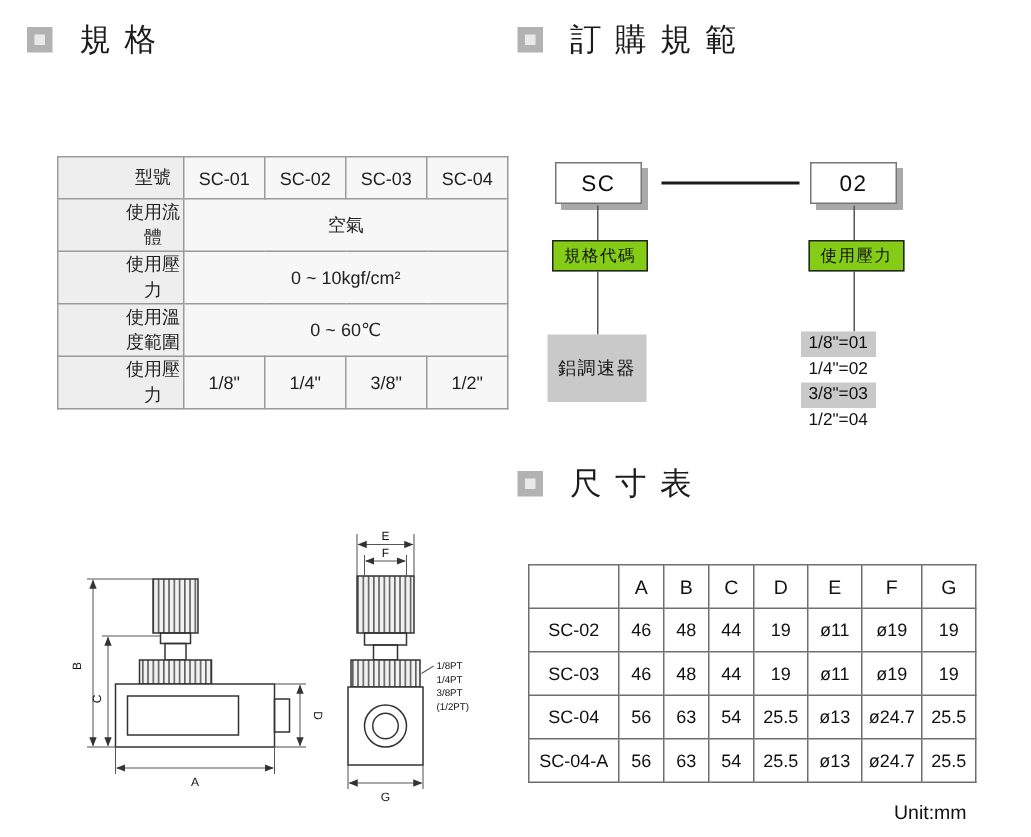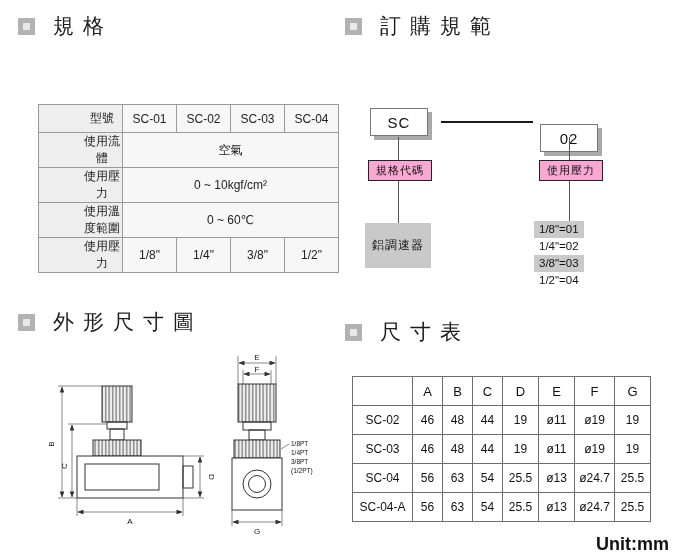--- a/index.html
+++ b/index.html
@@ -18,28 +18,28 @@
   .spec-table td { border:1px solid #9a9a9a; font-size:12px; text-align:center; height:28px; background:#f7f7f7; color:#222; }
   .spec-table td.lbl { width:84px; background:#eeeeee;padding-left:43px; }
   .spec-table td.val { width:54px; }
 
   
   .ordering { position:absolute; left:345px; top:100px; width:330px; height:200px; }
   .code-box { position:absolute; width:58px; height:28px; background:#fff; border:1px solid #777;
               box-shadow:4px 4px 0 #a9a9a9; font-size:15px; display:flex; align-items:center;
               justify-content:center; letter-spacing:1px; }
   .code-box.prefix { left:25px; top:8px; }
-  .code-box.suffix { left:195px; top:8px;margin-top:16px; }
+  .code-box.suffix { left:195px; top:8px; }
   .code-dash { position:absolute; left:96px; top:21px; width:92px; border-top:2px solid #1a1a1a; }
   .vline { position:absolute; width:0; border-left:1px solid #555; }
   .v1 { left:53px; top:37px; height:23px; }
   .v2 { left:53px; top:81px; height:42px; }
   .v3 { left:224px; top:37px; height:23px; }
   .v4 { left:224px; top:81px; height:40px; }
-  .field-box { position:absolute; width:64px; height:21px; border:1px solid #222; background:#f9a8d4;
+  .field-box { position:absolute; width:64px; height:21px; border:1px solid #222; background:#84cc16;
                font-size:11px; display:flex; align-items:center; justify-content:center; letter-spacing:1px; }
   .field-box.f1 { left:23px; top:60px; }
   .field-box.f2 { left:194px; top:60px; }
   .desc-tag { position:absolute; left:20px; top:123px; background:#c9c9c9; font-size:12px;
               padding:14px 7px; letter-spacing:1px; }
   .port-list { position:absolute; left:189px; top:121px; font-size:11.5px; }
   .port-item { padding:1px 5px; line-height:15px; }
   .port-item.shaded { background:#c9c9c9; }
 
   
@@ -50,46 +50,40 @@
   
   .dim-table { position:absolute; left:352px; top:376px; border-collapse:collapse; background:#fff; }
   .dim-table th, .dim-table td { border:1px solid #6e6e6e; font-weight:normal; text-align:center;
                                  height:29px; font-size:12px; color:#111; background:#fff; }
   .dim-table th.c-model { width:60px; }
   .dim-table th.c-sm { width:30px; font-size:13px; }
   .dim-table th.c-md { width:36px; font-size:13px; }
   .dim-table th.c-lg { width:40px; font-size:13px; }
   .dim-table td.model { font-size:12px; }
 
-  .unit-label { position:absolute; left:596px; top:534px; font-size:18px; color:#111;font-weight:bold; }
+  .unit-label { position:absolute; left:596px; top:534px; font-size:13px; color:#111; }
 </style>
 </head>
 <body>
 
 <div class="page">
 
   <div class="section-header" style="left:18px; top:14px;">
     <span class="bullet">
         <span class="bullet-inner"></span>
       </span>
     <span class="section-title">規格</span>
   </div>
   <div class="section-header" style="left:345px; top:14px;text-align:right;">
     <span class="bullet">
         <span class="bullet-inner"></span>
       </span>
     <span class="section-title">訂購規範</span>
   </div>
-  <div class="section-header" style="left:18px; top:310px;">
-    <span class="bullet">
-        <span class="bullet-inner"></span>
-      </span>
-    <span class="section-title">外形尺寸圖</span>
-  </div>
-  <div class="section-header" style="left:345px; top:320px;">
+  <div class="section-header" style="left:345px; top:310px;">
     <span class="bullet">
         <span class="bullet-inner"></span>
       </span>
     <span class="section-title">尺寸表</span>
   </div>
 
   <table class="spec-table">
     <tbody>
         <tr>
       <td class="lbl">型號</td>

